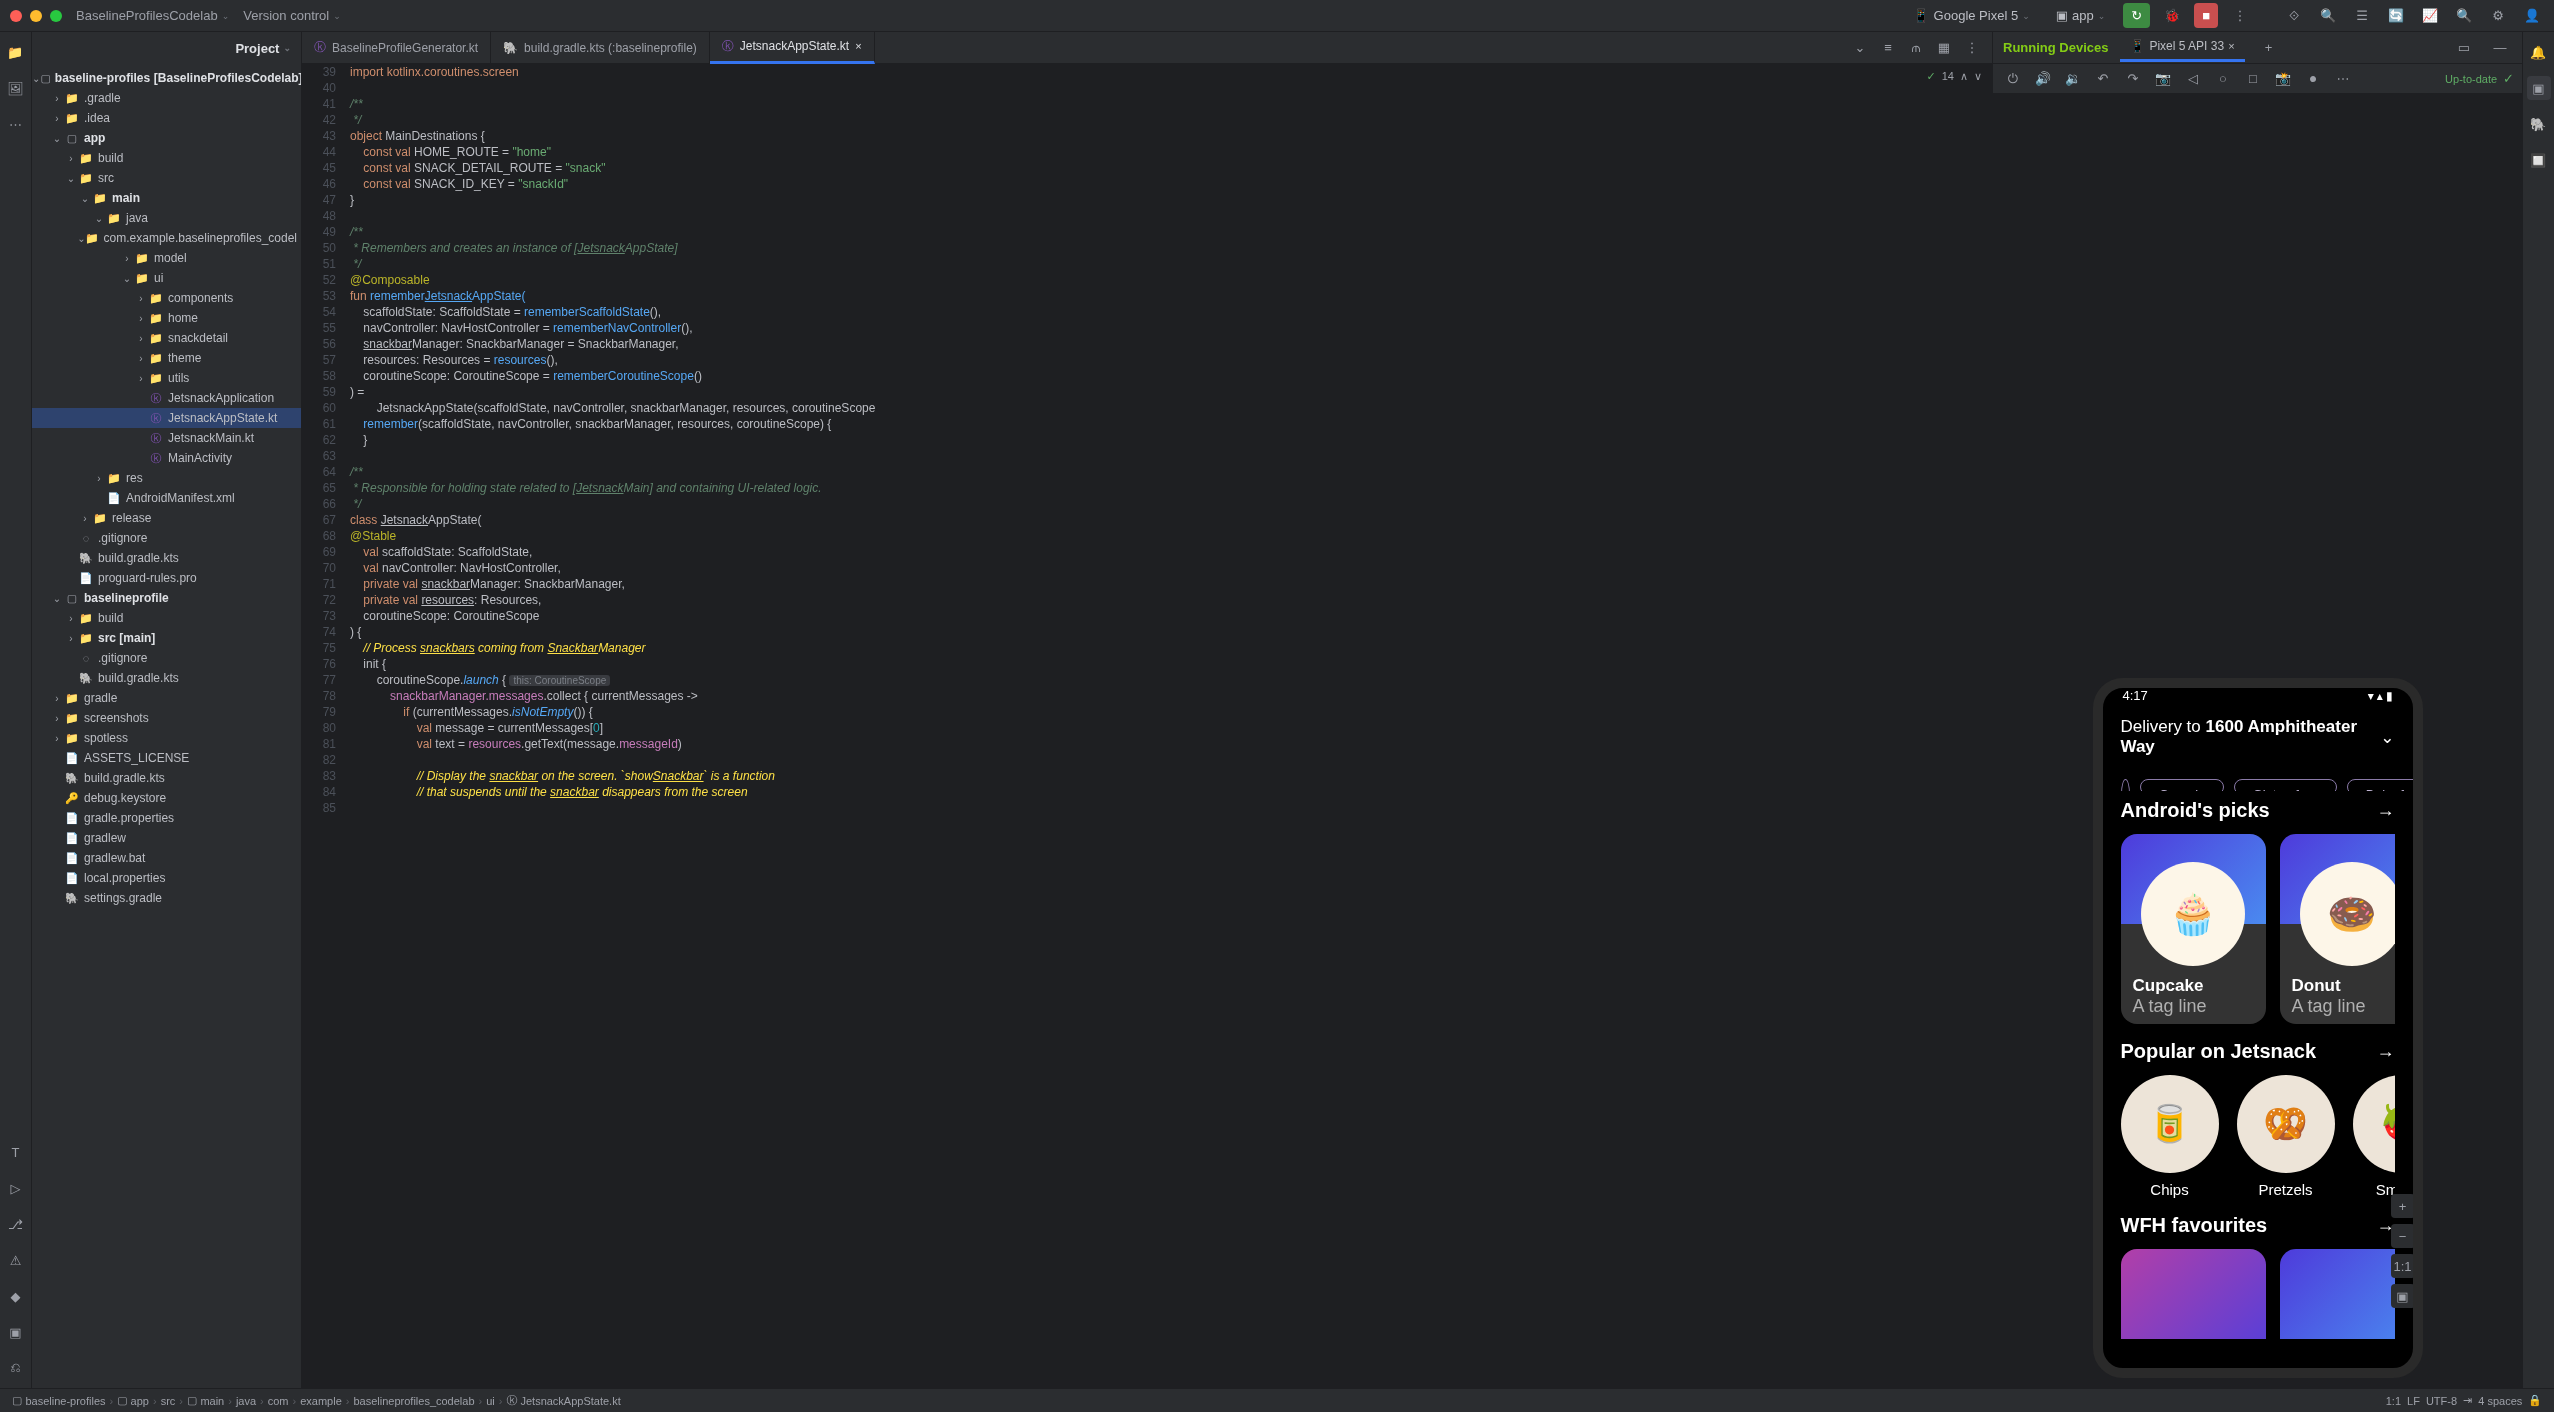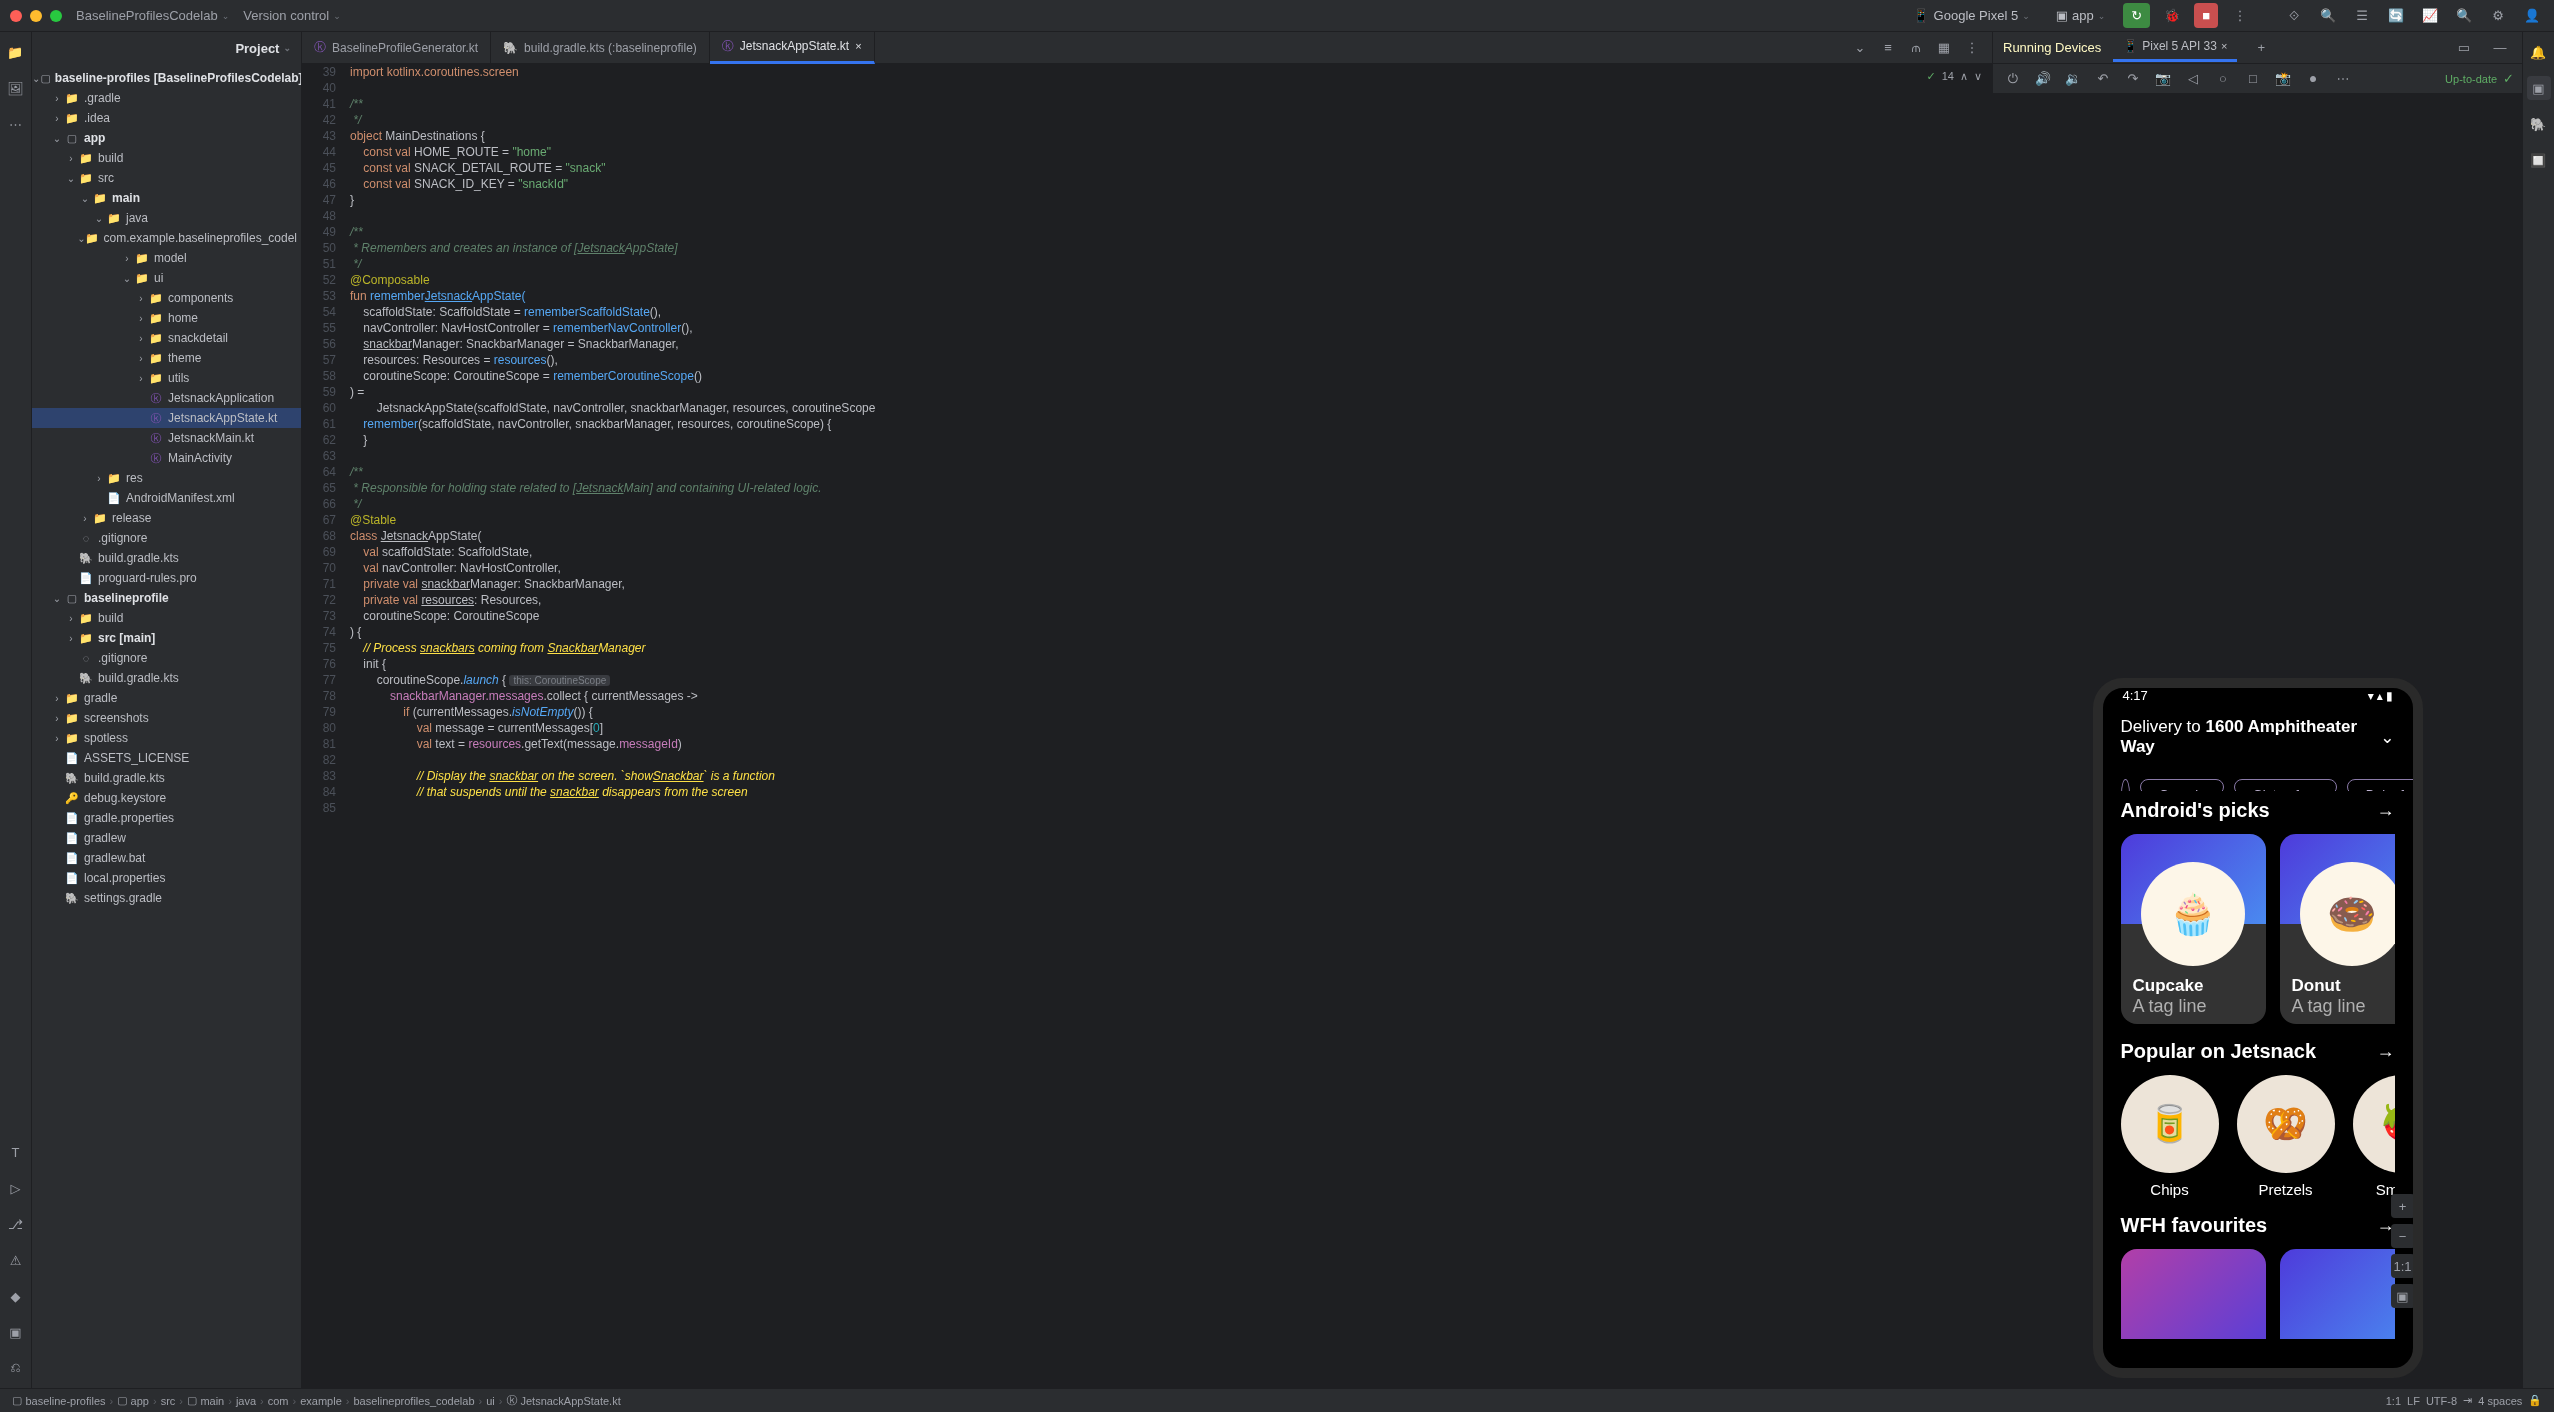--- a/index.html
+++ b/index.html
@@ -58,21 +58,21 @@
 .comment { color: #fde047; font-style: italic; }
 .doc { color: #5f826b; font-style: italic; }
 .num { color: #2aacb8; }
 .fn { color: #56a8f5; }
 .ann { color: #bbb529; }
 .under { text-decoration: underline; }
 .hint { background: #393b40; border-radius: 3px; padding: 0 4px; color: #7a7e85; font-size: 10px; }
 
 .running-panel { width: 530px; background: #2b2d30; display: flex; flex-direction: column; border-left: 1px solid #1e1f22; }
 .rp-header { height: 32px; display: flex; align-items: center; padding: 0 10px; gap: 12px; border-bottom: 1px solid #1e1f22; }
-.rp-title { font-weight: 400; color: #fef9c3; }
+.rp-title { font-weight: 700; color: #84cc16; }
 .rp-tab { display: flex; align-items: center; gap: 4px; padding: 6px 10px; border-bottom: 3px solid #3574f0; font-size: 12px; }
 .rp-toolbar { height: 30px; display: flex; align-items: center; padding: 0 8px; gap: 6px; border-bottom: 1px solid #1e1f22; }
 .rp-toolbar .spacer { flex: 1; }
 .rp-uptodate { color: #5fad65; font-size: 11px; }
 
 .device-frame { flex: 1; display: flex; justify-content: center; align-items: flex-end; padding: 10px; background: #1e1f22; }
 .phone { width: 330px; height: 700px; background: #000; border-radius: 30px; border: 10px solid #2a2a2a; display: flex; flex-direction: column; overflow: hidden; position: relative; }
 .statusbar { height: 28px; display: flex; align-items: center; justify-content: space-between; padding: 0 20px; color: #fff; font-size: 13px; }
 .status-icons { display: flex; gap: 3px; font-size: 12px; }
 .app-header { padding: 14px 18px 10px; color: #fff; }
@@ -503,22 +503,22 @@
 <div class="code-line"><span>    resources: Resources = </span><span class="fn">resources</span><span>(),</span></div>
 <div class="code-line"><span>    coroutineScope: CoroutineScope = </span><span class="fn">rememberCoroutineScope</span><span>()</span></div>
 <div class="code-line"><span>) =</span></div>
 <div class="code-line"><span>        JetsnackAppState(scaffoldState, navController, snackbarManager, resources, coroutineScope</span></div>
 <div class="code-line"><span>    </span><span class="fn">remember</span><span>(scaffoldState, navController, snackbarManager, resources, coroutineScope) {</span></div>
 <div class="code-line"><span>    }</span></div>
 <div class="code-line"></div>
 <div class="code-line"><span class="doc">/**</span></div>
 <div class="code-line"><span class="doc"> * Responsible for holding state related to [</span><span class="doc under">Jetsnack</span><span class="doc">Main] and containing UI-related logic.</span></div>
 <div class="code-line"><span class="doc"> */</span></div>
+<div class="code-line"><span class="kw">class </span><span class="under">Jetsnack</span><span>AppState(</span></div>
 <div class="code-line"><span class="ann">@Stable</span></div>
-<div class="code-line"><span class="kw">class </span><span class="under">Jetsnack</span><span>AppState(</span></div>
 <div class="code-line"><span class="kw">    val</span><span> scaffoldState: ScaffoldState,</span></div>
 <div class="code-line"><span class="kw">    val</span><span> navController: NavHostController,</span></div>
 <div class="code-line"><span class="kw">    private val </span><span class="under">snackbar</span><span>Manager: SnackbarManager,</span></div>
 <div class="code-line"><span class="kw">    private val </span><span class="under">resources</span><span>: Resources,</span></div>
 <div class="code-line"><span>    coroutineScope: CoroutineScope</span></div>
 <div class="code-line"><span>) {</span></div>
 <div class="code-line"><span class="comment">    // Process </span><span class="comment under">snackbars</span><span class="comment"> coming from </span><span class="comment under">Snackbar</span><span class="comment">Manager</span></div>
 <div class="code-line"><span>    init {</span></div>
 <div class="code-line"><span>        coroutineScope.</span><span class="fn" style="font-style:italic">launch</span><span> { </span><span class="hint">this: CoroutineScope</span></div>
 <div class="code-line"><span style="color:#c77dbb">            snackbarManager</span><span style="color:#c77dbb">.messages</span><span>.collect { currentMessages -&gt;</span></div>

